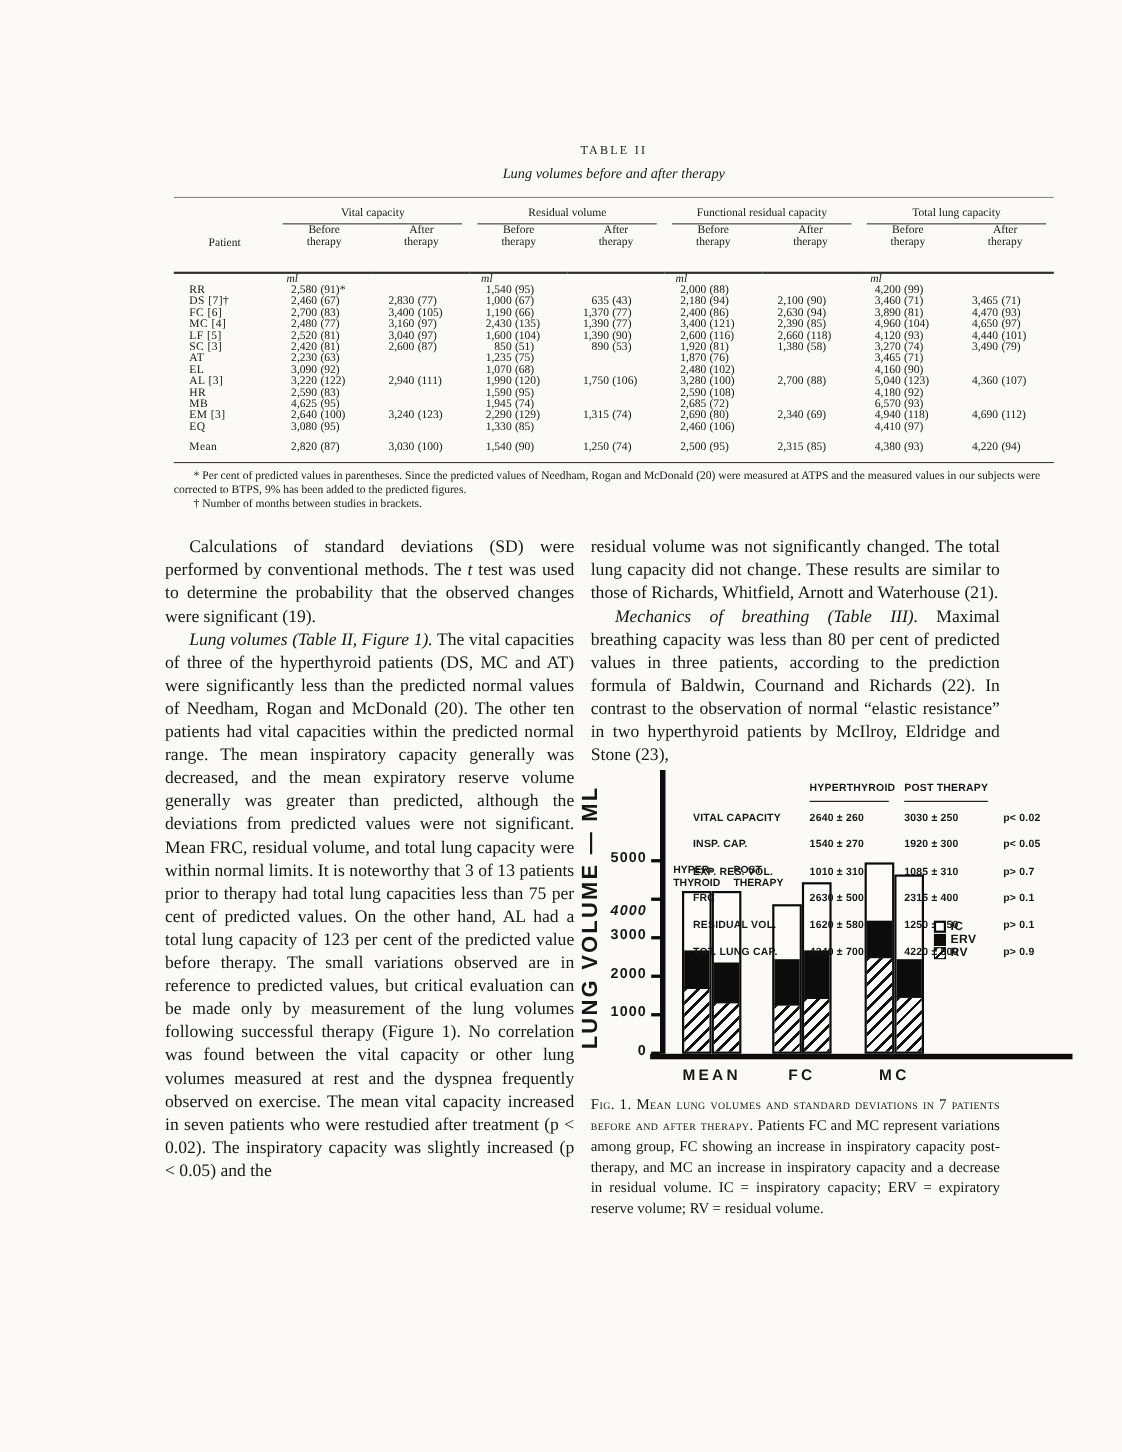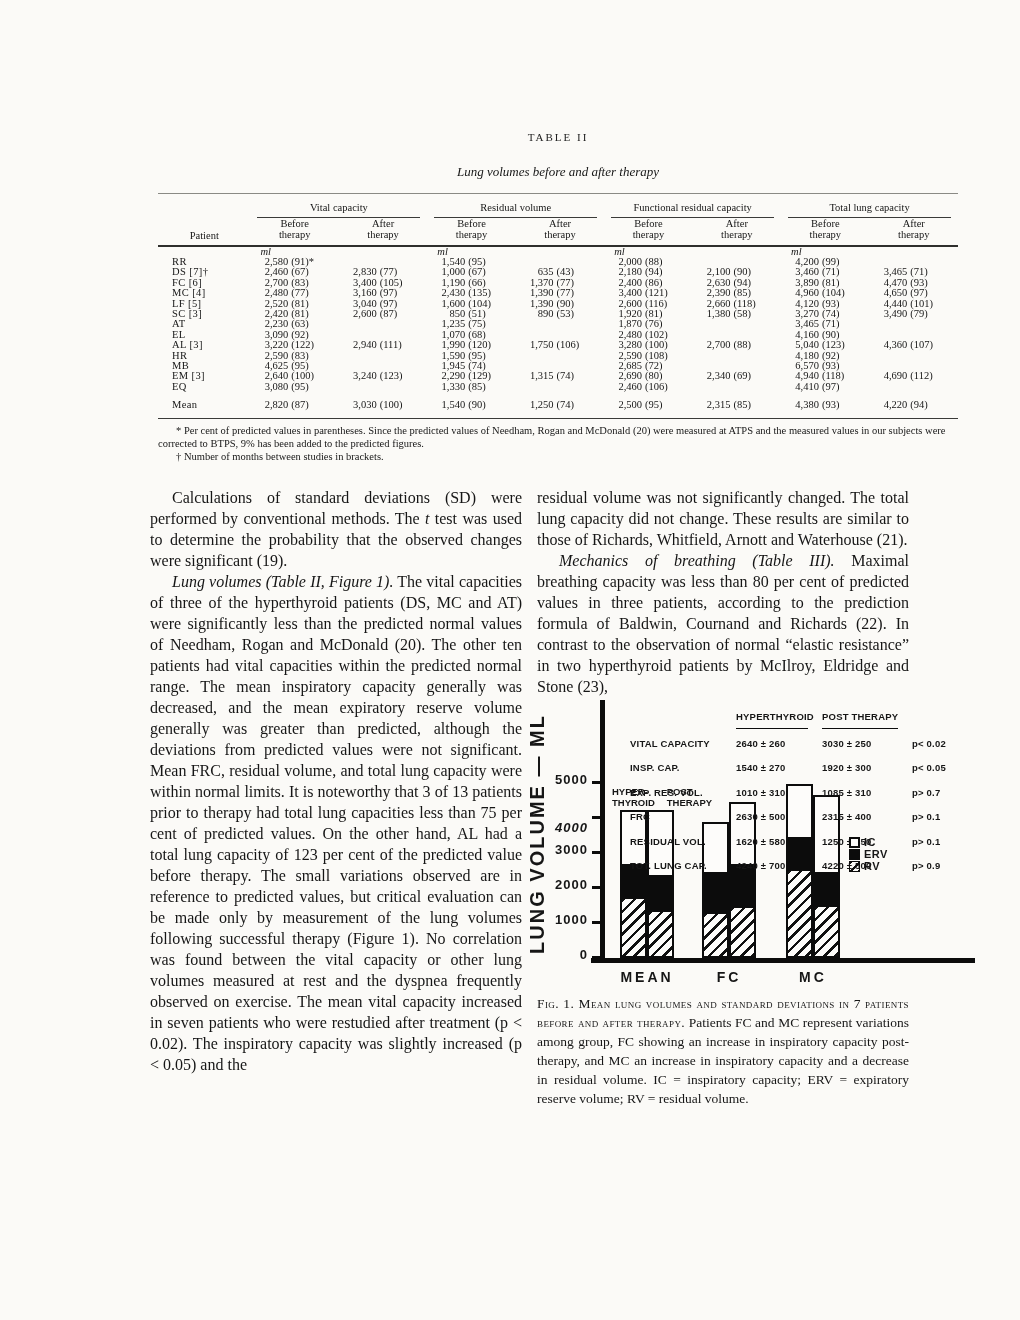--- a/index.html
+++ b/index.html
@@ -7,28 +7,28 @@
         font-family:"Liberation Serif", serif; overflow:hidden;}
 
   
   .pg-header{position:absolute;top:106px;left:150px;width:760px;text-align:center;
              font-size:13.5px;letter-spacing:1px;}
   .pg-num{position:absolute;left:8px;top:0;letter-spacing:0;font-size:14px;}
 
   
   .tbl-block{position:absolute;top:131px;left:158px;width:800px;}
   .tbl-label{text-align:center;font-size:11px;letter-spacing:2px;color:#222;}
-  .tbl-title{text-align:center;font-style:italic;font-size:13px;margin-top:21px;}
+  .tbl-title{text-align:center;font-style:italic;font-size:13px;margin-top:7px;}
   .rule-top{border-top:1px solid #8a8a85;margin-top:13px;}
   table.lv{border-collapse:collapse;table-layout:fixed;width:100%;margin-top:6px;font-size:10.5px;}
   table.lv col.c-pat{width:92px;}
   table.lv col.c-d{width:88px;}
   table.lv th{font-weight:normal;text-align:center;vertical-align:bottom;padding:0;}
   th.grp-h span{display:block;padding:2px 4px 3px;border-bottom:1.5px solid #3a3a38;margin:0 7px;line-height:11.5px;}
-  tr.subhead th{border-bottom:2.5px double #2f2f2d;padding-bottom:4px;}
+  tr.subhead th{border-bottom:2.5px double #2f2f2d;padding-bottom:20px;}
   tr.subhead th .subh{display:inline-block;width:52px;line-height:11.5px;}
   th.patient-h{text-align:left;padding-left:26px;}
   tr.mlrow td{font-style:italic;padding:4px 0 2px;}
   table.lv td{padding:0 0 0 10px;line-height:10.4px;white-space:nowrap;overflow:visible;}
   table.lv td.pat{padding-left:14px;letter-spacing:0.4px;}
   table.lv td .num{display:inline-block;width:2.65em;text-align:right;}
   table.lv td .pct{padding-left:3px;}
   tr.mean td{padding-top:8px;}
   .rule-bottom{border-top:1.5px solid #3a3a38;margin-top:7px;}
   .footnotes{margin-top:5px;font-size:10.5px;line-height:13px;}

